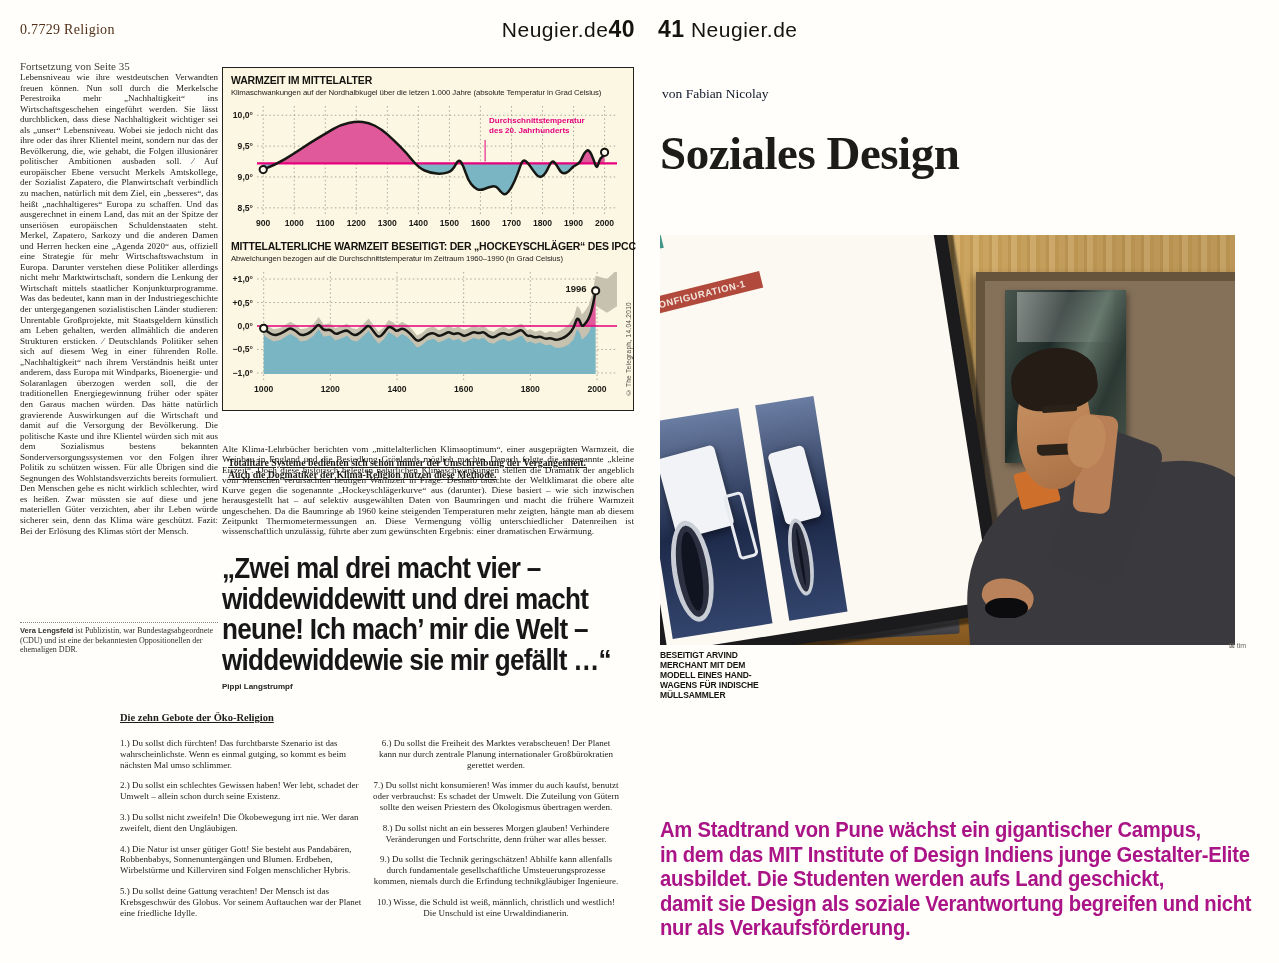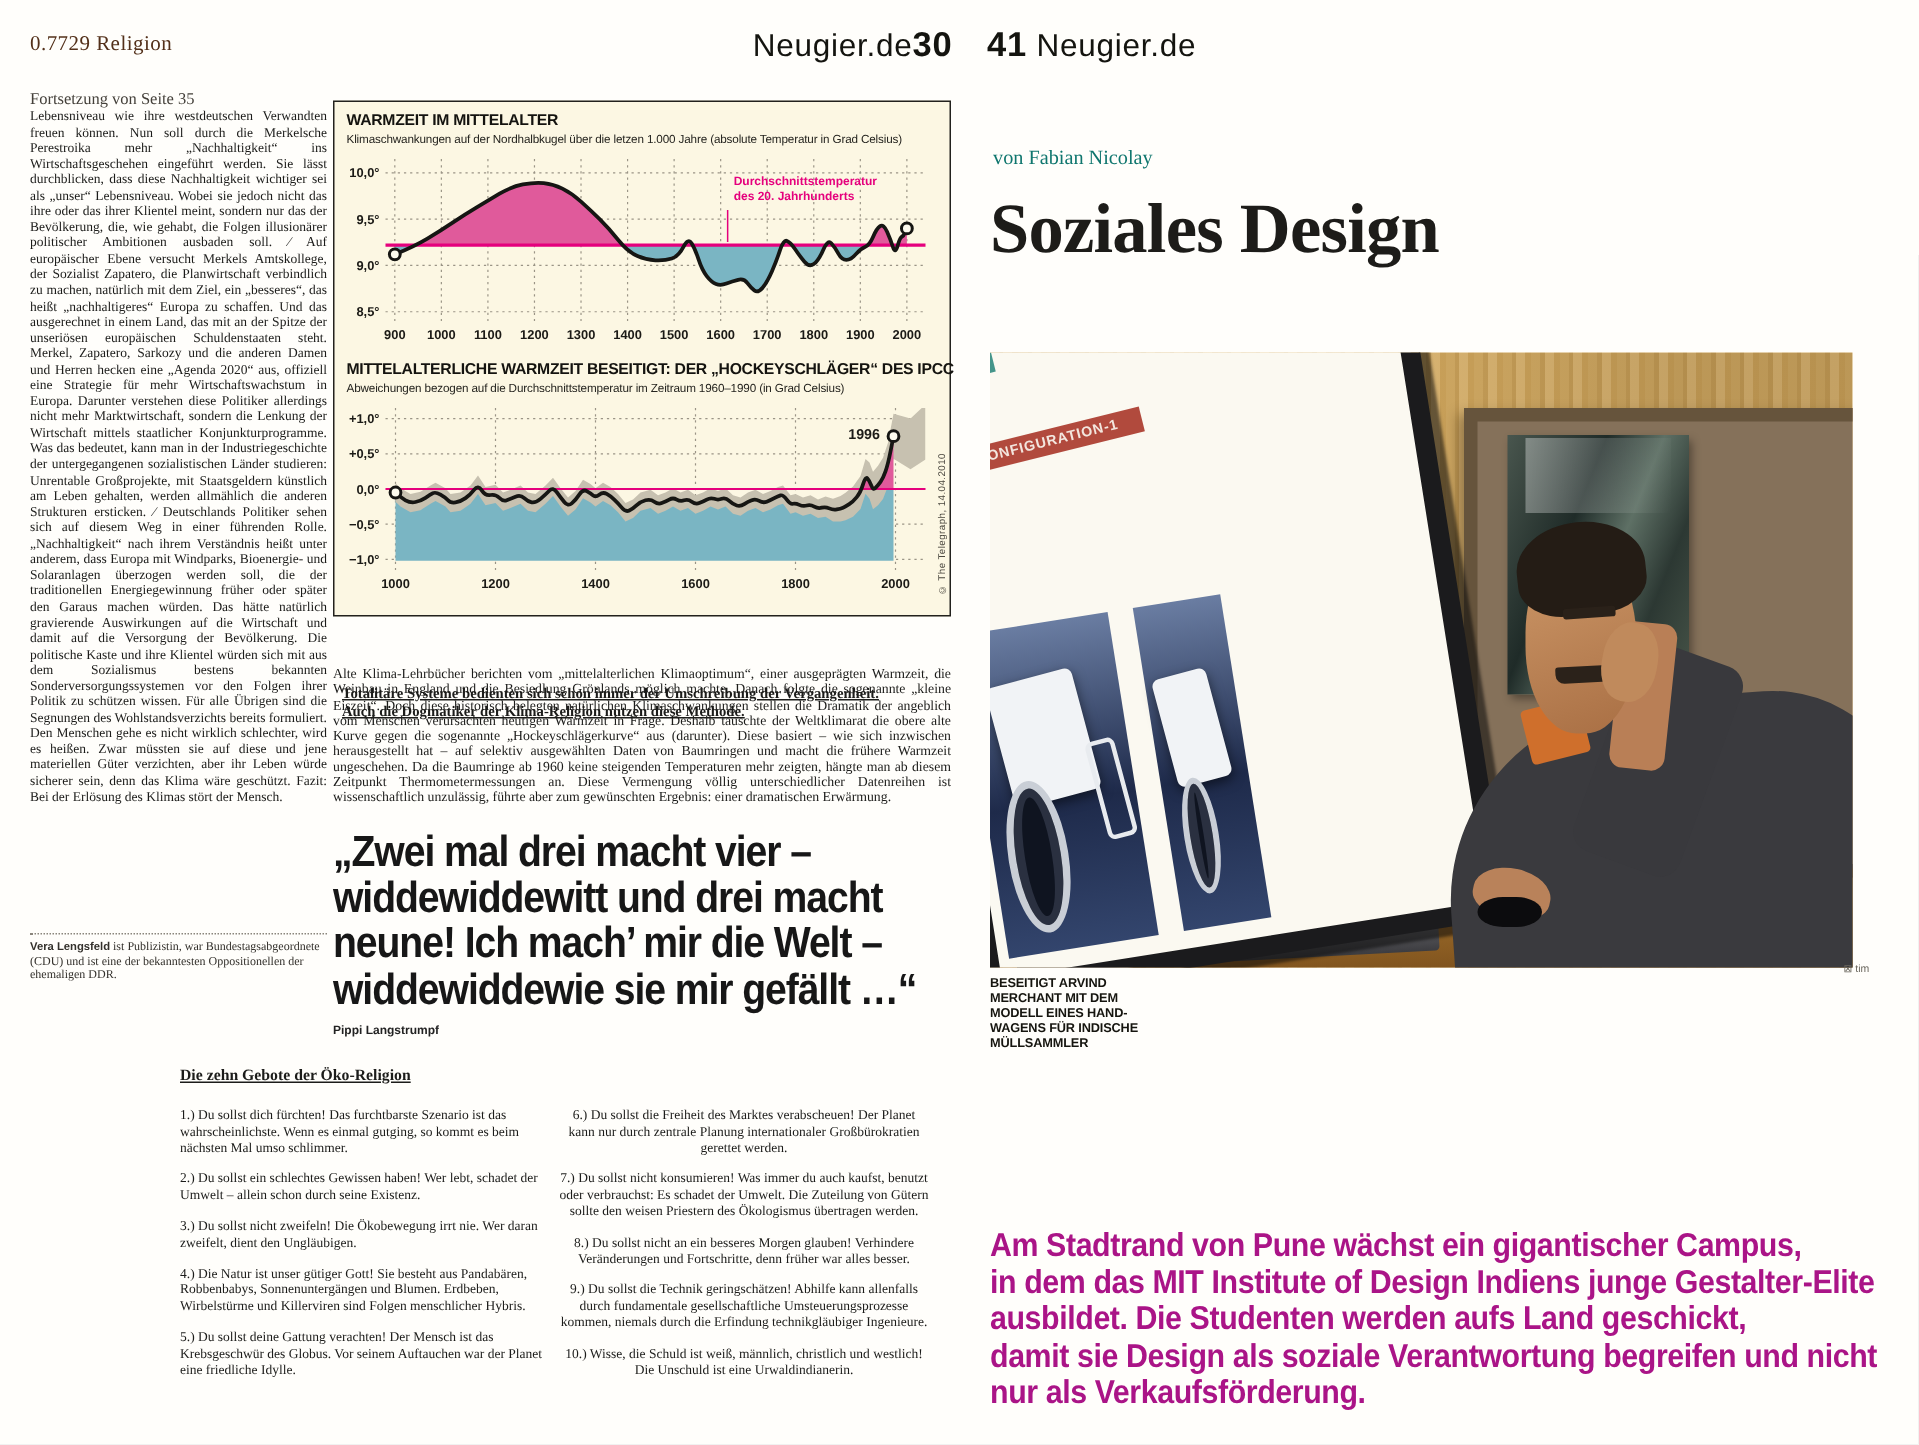--- a/index.html
+++ b/index.html
@@ -39,21 +39,21 @@
   .quote div{white-space:nowrap;}
   .quote-attr{left:222px;top:682px;font-size:8px;font-weight:700;
               font-family:"Liberation Sans",sans-serif;color:#222;}
   
   .gebote-h{left:120px;top:712px;font-size:10.5px;font-weight:700;text-decoration:underline;}
   .gcol{top:738px;width:248px;font-size:9px;line-height:10.8px;text-align:left;}
   .gcol .item{margin-bottom:10px;}
   .gcol-a{left:120px;}
   .gcol-b{left:372px;text-align:center;}
   
-  .byline{left:662px;top:97px;font-size:13.5px;color:#0f766e;}
+  .byline{left:662px;top:86px;font-size:13.5px;color:#0f172a;}
   .title{left:660px;top:126px;font-size:47px;font-weight:700;letter-spacing:-.5px;color:#1d1c19;}
   .caption{left:660px;top:650px;width:130px;font-weight:700;font-size:8.5px;line-height:10px;
            letter-spacing:-.1px;color:#16150f;font-family:"Liberation Sans",sans-serif;}
   .photo-credit{left:1229px;top:642px;font-size:7px;color:#6b675e;font-family:"Liberation Sans",sans-serif;}
   .intro{left:660px;top:818px;font-weight:700;font-size:22px;line-height:24.5px;letter-spacing:-.3px;
          color:#aa1487;transform:scaleX(.92);transform-origin:0 0;font-family:"Liberation Sans",sans-serif;}
   .intro div{white-space:nowrap;}
   
   .photo{left:660px;top:235px;width:575px;height:410px;overflow:hidden;
          background:repeating-linear-gradient(90deg,#d8b068 0 6px,#cda45c 6px 9px,#e2bc78 9px 15px,#d3a95f 15px 19px);}
@@ -88,21 +88,21 @@
   .hand-mouse{left:56%;bottom:8%;width:9%;height:8%;background:#b9825a;border-radius:50% 50% 42% 42%;transform:rotate(12deg);}
   .mouse{left:56.5%;bottom:6.5%;width:7.5%;height:5%;background:#0c0c0e;border-radius:50%/62%;}
 </style>
 </head>
 <body>
 
 <div class="spread">
 
   <div class="abs kicker">0.7729 Religion</div>
   <div class="abs logo-left sans">
-    <span>Neugier.de</span><span class="logo-num">30</span>
+    <span>Neugier.de</span><span class="logo-num">40</span>
   </div>
   <div class="abs logo-right sans">
     <span class="logo-num">41</span> <span>Neugier.de</span>
   </div>
 
   <div class="abs cont-note">Fortsetzung von Seite 35</div>
   <div class="abs col1">Lebensniveau wie ihre westdeutschen Verwandten freuen können. Nun soll durch die Merkelsche Perestroika mehr „Nachhaltigkeit“ ins Wirtschaftsgeschehen eingeführt werden. Sie lässt durchblicken, dass diese Nachhaltigkeit wichtiger sei als „unser“ Lebensniveau. Wobei sie jedoch nicht das ihre oder das ihrer Klientel meint, sondern nur das der Bevölkerung, die, wie gehabt, die Folgen illusionärer politischer Ambitionen ausbaden soll. ∕ Auf europäischer Ebene versucht Merkels Amtskollege, der Sozialist Zapatero, die Planwirtschaft verbindlich zu machen, natürlich mit dem Ziel, ein „besseres“, das heißt „nachhaltigeres“ Europa zu schaffen. Und das ausgerechnet in einem Land, das mit an der Spitze der unseriösen europäischen Schuldenstaaten steht. Merkel, Zapatero, Sarkozy und die anderen Damen und Herren hecken eine „Agenda 2020“ aus, offiziell eine Strategie für mehr Wirtschaftswachstum in Europa. Darunter verstehen diese Politiker allerdings nicht mehr Marktwirtschaft, sondern die Lenkung der Wirtschaft mittels staatlicher Konjunkturprogramme. Was das bedeutet, kann man in der Industriegeschichte der untergegangenen sozialistischen Länder studieren: Unrentable Großprojekte, mit Staatsgeldern künstlich am Leben gehalten, werden allmählich die anderen Strukturen ersticken. ∕ Deutschlands Politiker sehen sich auf diesem Weg in einer führenden Rolle. „Nachhaltigkeit“ nach ihrem Verständnis heißt unter anderem, dass Europa mit Windparks, Bioenergie- und Solaranlagen überzogen werden soll, die der traditionellen Energiegewinnung früher oder später den Garaus machen würden. Das hätte natürlich gravierende Auswirkungen auf die Wirtschaft und damit auf die Versorgung der Bevölkerung. Die politische Kaste und ihre Klientel würden sich mit aus dem Sozialismus bestens bekannten Sonderversorgungssystemen vor den Folgen ihrer Politik zu schützen wissen. Für alle Übrigen sind die Segnungen des Wohlstandsverzichts bereits formuliert. Den Menschen gehe es nicht wirklich schlechter, wird es heißen. Zwar müssten sie auf diese und jene materiellen Güter verzichten, aber ihr Leben würde sicherer sein, denn das Klima wäre geschützt. Fazit: Bei der Erlösung des Klimas stört der Mensch.</div>
   <div class="abs bio">
     <b>Vera Lengsfeld</b><span> ist Publizistin, war Bundestagsabgeordnete (CDU) und ist eine der bekanntesten Oppositionellen der ehemaligen DDR.</span>
   </div>

